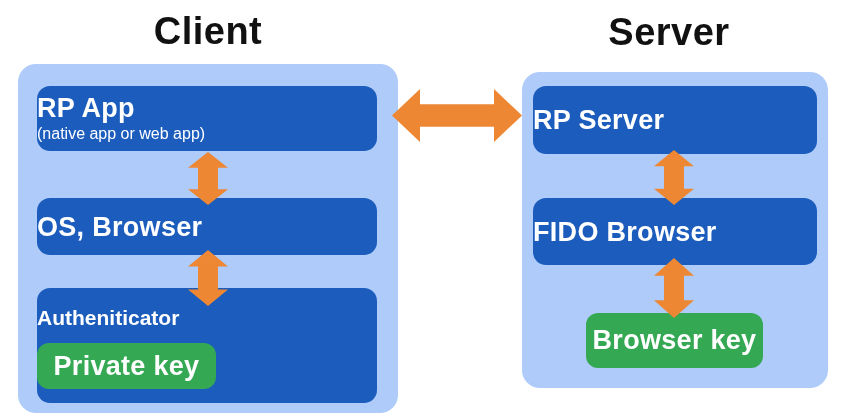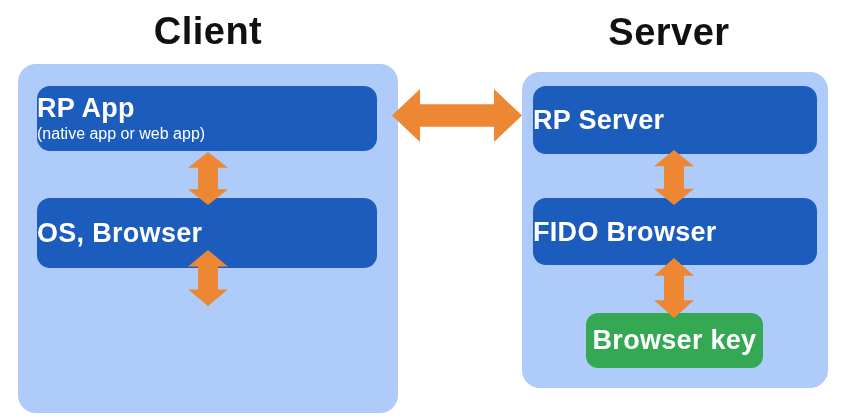--- a/index.html
+++ b/index.html
@@ -52,21 +52,21 @@
     font-weight: 600;
     letter-spacing: 0.3px;
   }
   .box-sublabel {
     font-size: 16px;
     line-height: 20px;
     font-weight: 500;
     margin-top: 1px;
   }
   .rp-app      { left: 19px; top: 22px;  width: 340px; height: 65px; }
-  .os-browser  { left: 19px; top: 134px; width: 340px; height: 70px; }
+  .os-browser  { left: 19px; top: 134px; width: 340px; height: 57px; }
   .authenticator {
     left: 19px; top: 224px; width: 340px; height: 115px;
     justify-content: flex-start;
   }
   .auth-label {
     margin-top: 17px;
     font-size: 21px;
     line-height: 26px;
     font-weight: 600;
   }
@@ -125,20 +125,24 @@
     <div class="box os-browser">
       <div class="box-label">OS, Browser</div>
     </div>
 
     <div class="arrow arrow-c2">
       <svg viewBox="0 0 40 54" preserveAspectRatio="none" aria-hidden="true">
         <polygon points="20,0 40,16 30,16 30,38 40,38 20,54 0,38 10,38 10,16 0,16"></polygon>
       </svg>
     </div>
 
+    <div class="box authenticator">
+      <div class="auth-label">Autheniticator</div>
+      <div class="key-box private-key">Private key</div>
+    </div>
   </div>
 
   <div class="arrow arrow-h">
     <svg viewBox="0 0 130 52" preserveAspectRatio="none" aria-hidden="true">
       <polygon points="0,26 28,0 28,15 102,15 102,0 130,26 102,52 102,37 28,37 28,52"></polygon>
     </svg>
   </div>
 
   <div class="container server-container">
     <div class="box rp-server">

